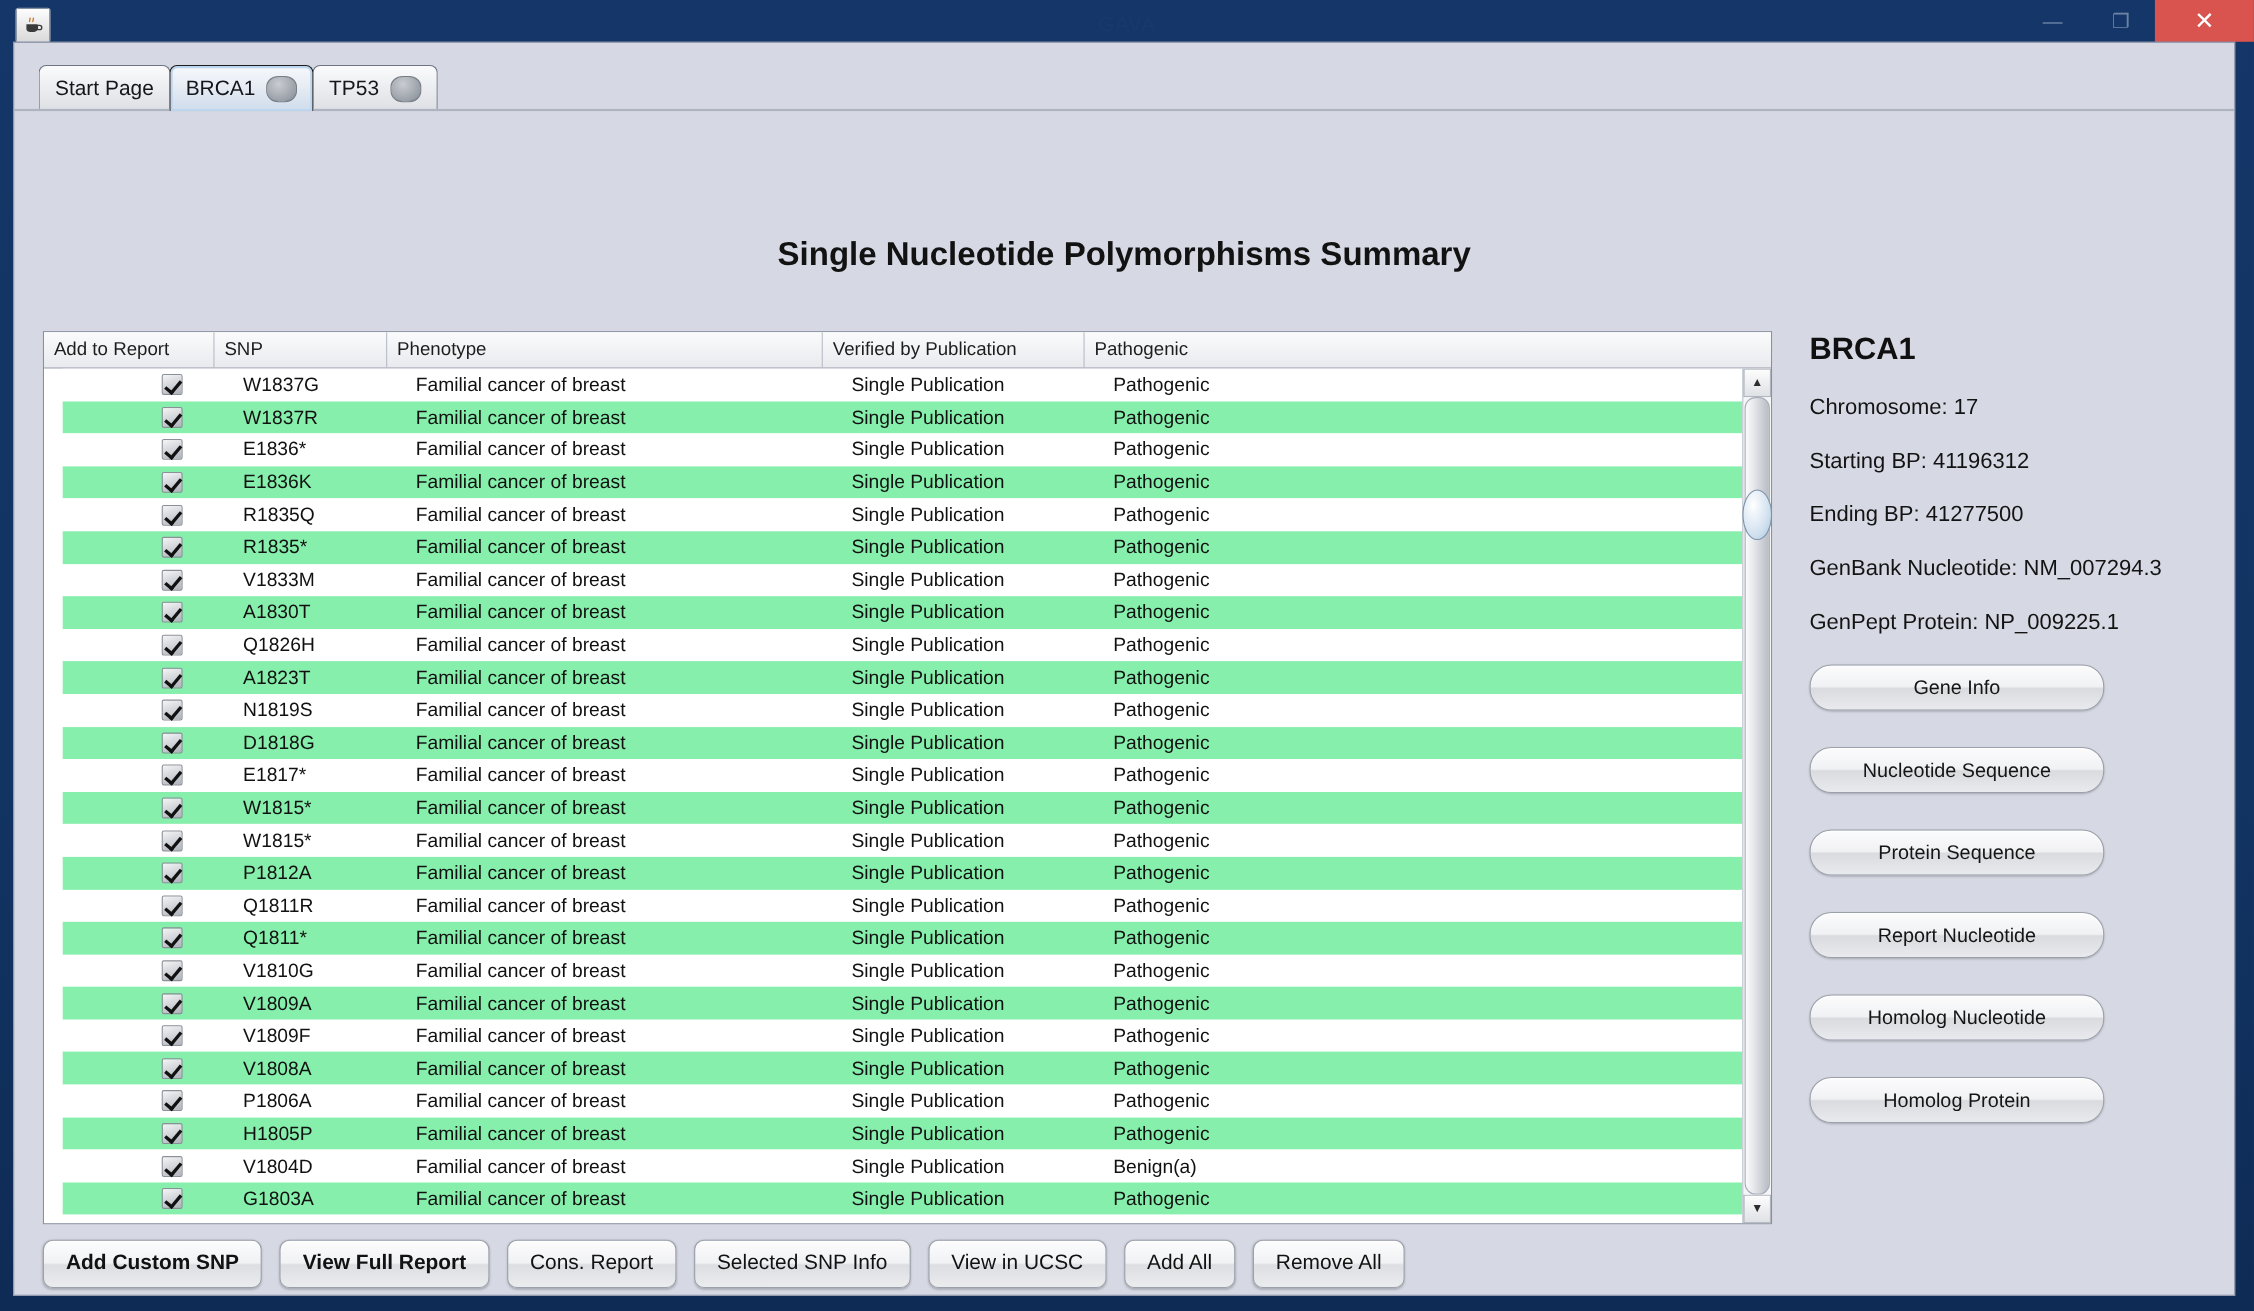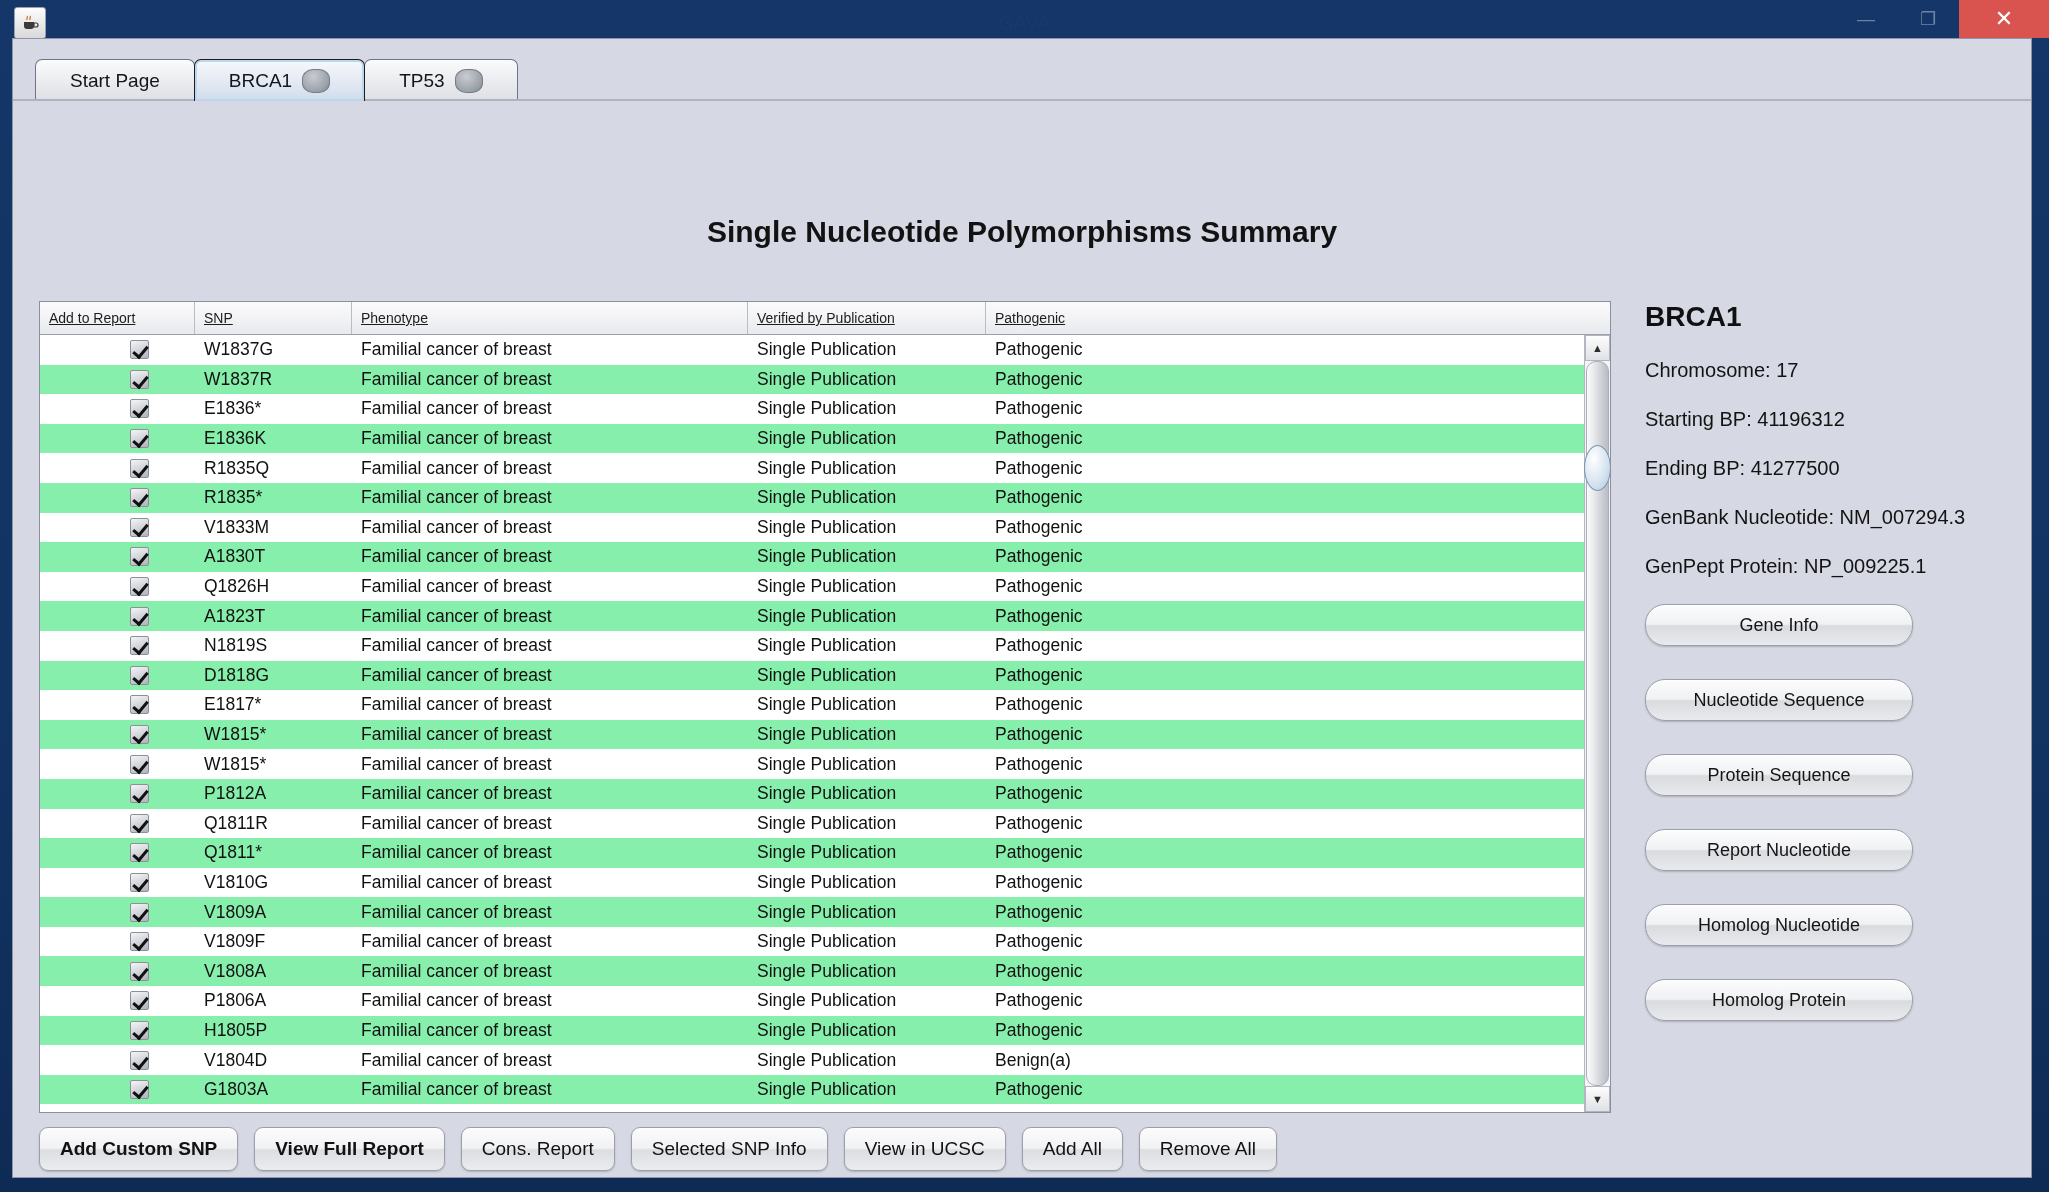--- a/index.html
+++ b/index.html
@@ -43,21 +43,21 @@
     position:absolute;left:12px;top:38px;width:2020px;height:1140px;
     background:#d6d9e3;border:1px solid #8e95a8;box-sizing:border-box;
   }
   
   #tabstrip{
     position:absolute;left:22px;top:18px;height:44px;display:flex;align-items:flex-end;
   }
   .tab{
     height:42px;box-sizing:border-box;
     display:flex;align-items:center;gap:10px;
-    padding:0 34px;margin-right:-1px;
+    padding:0 14px;margin-right:-1px;
     font-size:19px;color:#14161a;
     border:1px solid #6d7484;
     border-bottom:none;
     border-radius:7px 7px 0 0;
     background:linear-gradient(180deg,#fbfbfc 0%,#eceef1 45%,#dddfe4 100%);
   }
   .tab.active{
     background:linear-gradient(180deg,#f6f8fb 0%,#e7ecf4 45%,#cfdcec 100%);
     border-color:#1c1c1c;
     box-shadow:inset 0 0 0 2px #bcd6ef;
@@ -79,33 +79,33 @@
   
   #table-panel{
     position:absolute;left:26px;top:262px;width:1572px;height:812px;
     background:#ffffff;border:1px solid #8a90a0;box-sizing:border-box;
     display:flex;flex-direction:column;overflow:hidden;
   }
   #thead{
     display:flex;height:32px;flex:0 0 32px;
     background:linear-gradient(180deg,#fbfbfc,#e9eaee);
     border-bottom:1px solid #9aa0ae;
-    font-size:14px;color:#1d1d1d;text-decoration:underline;
+    font-size:17px;color:#1d1d1d;
   }
   #thead .th{
     display:flex;align-items:center;padding-left:9px;
     border-right:1px solid #b7bcc7;box-sizing:border-box;height:32px;
   }
   .c-add{width:155px;}
   .c-snp{width:157px;}
   .c-phe{width:396px;}
   .c-ver{width:238px;}
   .c-pat{width:240px;border-right:none !important;}
   #tbody-wrap{flex:1 1 auto;display:flex;overflow:hidden;position:relative;}
-  #tbody{flex:1 1 auto;overflow:hidden;}
+  #tbody{flex:1 1 auto;overflow:hidden;padding-left:17px;}
   .trow{
     display:flex;height:29.6px;font-size:17.5px;color:#111;align-items:center;
     box-sizing:border-box;
   }
   .trow.odd{background:#ffffff;}
   .trow.even{background:#86efac;}
   .trow .td{
     height:29.6px;display:flex;align-items:center;padding-left:9px;box-sizing:border-box;
   }
   .td.c-add{justify-content:center;padding-left:0;}

